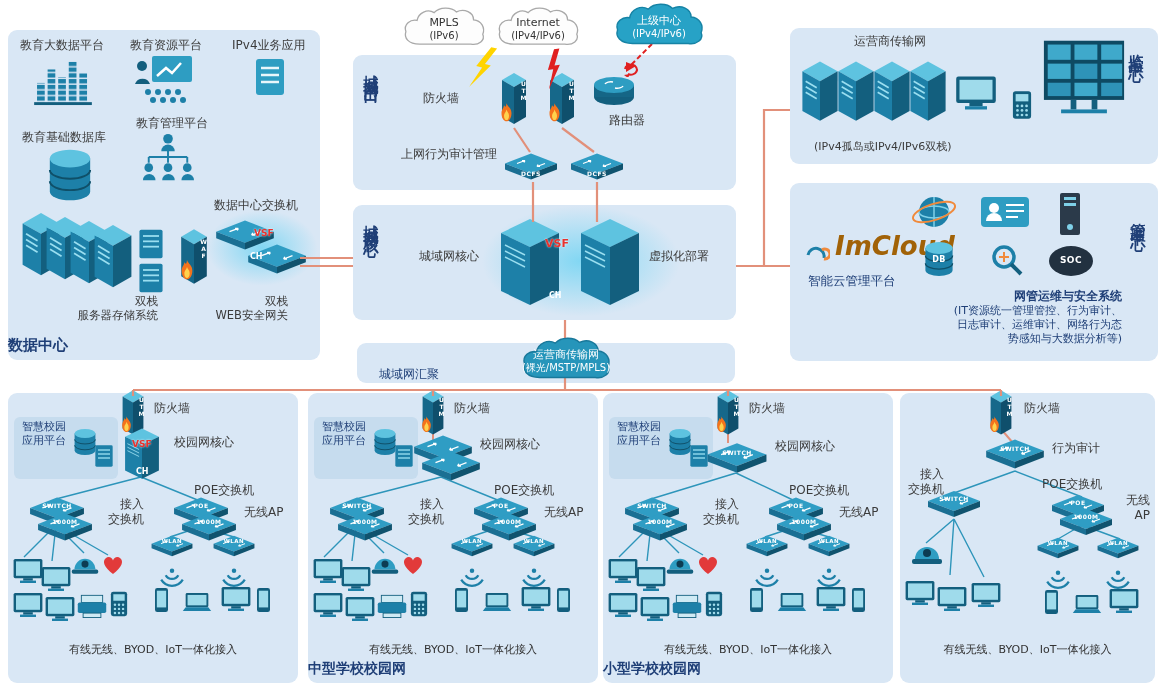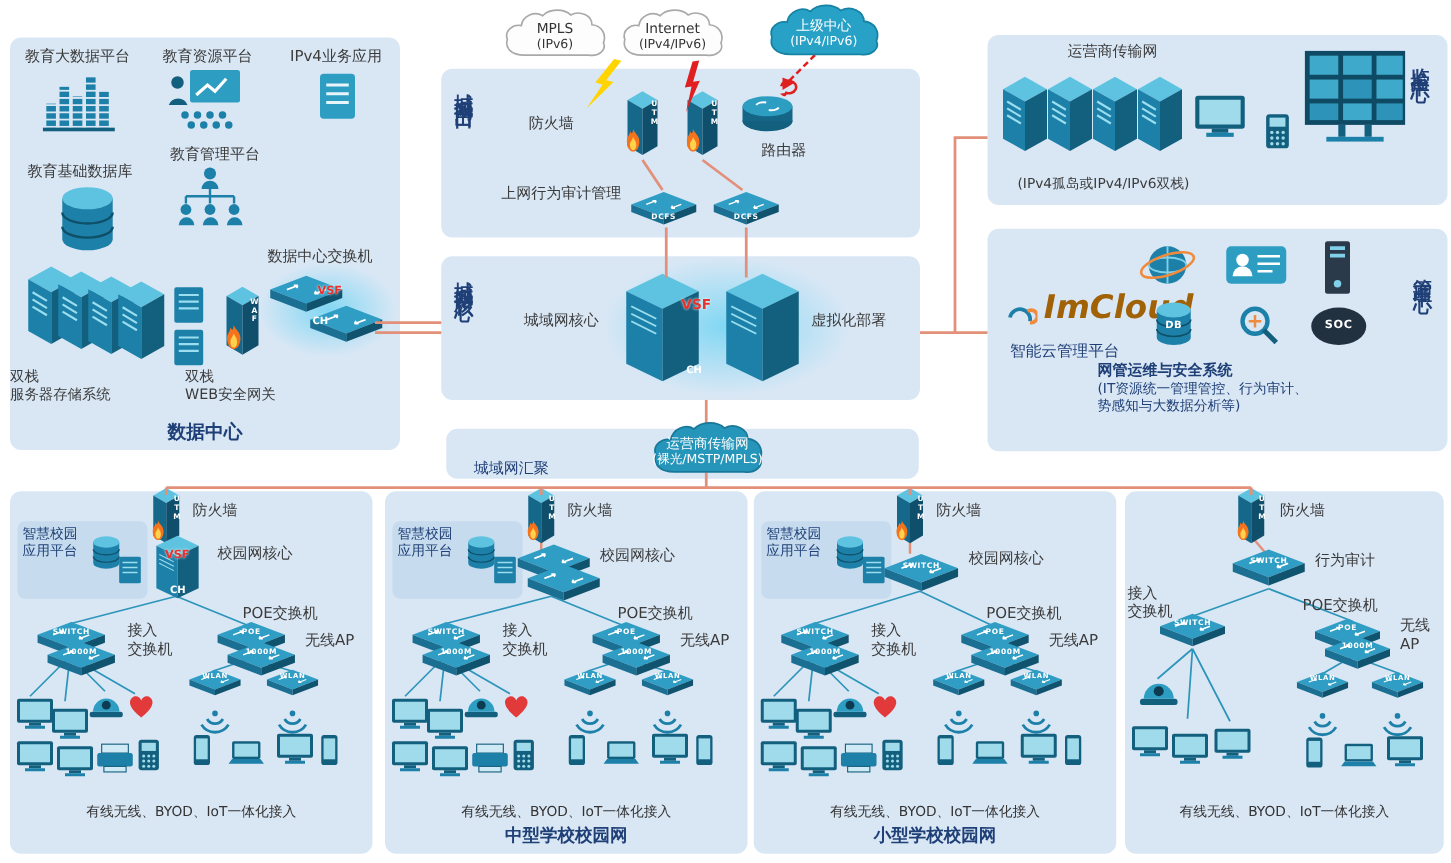--- a/index.html
+++ b/index.html
@@ -5,24 +5,24 @@
 *{box-sizing:border-box}
 body{margin:0;background:#fff;font-family:"DejaVu Sans","Liberation Sans",sans-serif}
 #canvas{position:relative;width:1161px;height:690px;background:#fff;overflow:hidden}
 .panel{position:absolute;background:#d9e7f5;border-radius:9px}
 .subpanel{position:absolute;background:#c6dcee;border-radius:6px}
 .ic{position:absolute}
 .lbl{position:absolute;font-size:12px;color:#3b3b3b;white-space:nowrap;line-height:1.25}
 .sm{font-size:11px}
 .navy{color:#1f3f77}
 .b{font-weight:bold}
-.ctr{text-align:left;white-space:normal}
+.ctr{text-align:right;white-space:normal}
 .blk span{display:block}
 .vt{position:absolute;writing-mode:vertical-rl;text-orientation:upright;font-weight:bold;color:#1f3f77;font-size:15px;letter-spacing:4px}
-.ctitle{position:absolute;left:0;right:0;bottom:5px;text-align:center;font-weight:bold;font-size:14px;color:#1f3f77}
+.ctitle{position:absolute;left:0;right:0;bottom:5px;text-align:left;font-weight:bold;font-size:14px;color:#1f3f77}
 .note{position:absolute;left:0;right:0;bottom:26px;text-align:center;font-size:11px;color:#333}
 .pw{position:absolute;left:0;top:0;pointer-events:none}
 .ictxt{position:absolute;left:0;right:0;text-align:center;font-weight:bold;color:#fff;font-size:6px;letter-spacing:.5px;pointer-events:none}
 .vsf{position:absolute;color:#e8322e;font-weight:bold;font-size:9px;text-shadow:0 0 2px #fff}
 .chx{position:absolute;color:#fff;font-weight:bold;font-size:8px}
 .utm{position:absolute;writing-mode:vertical-rl;text-orientation:upright;color:#fff;font-weight:bold;font-size:6px}
 .cloudtxt{position:absolute;left:0;right:0;top:0;bottom:0;display:flex;flex-direction:column;align-items:center;justify-content:center;line-height:1.25;font-size:11px}
 .glow{position:absolute;border-radius:50%;background:radial-gradient(ellipse at center,rgba(125,214,243,.95) 0%,rgba(125,214,243,0) 70%)}
 .imcloud{font-size:26px;font-weight:bold;font-style:italic;color:#a16207}
 </style>
@@ -429,20 +429,21 @@
     <div class="ic" style="left:258px;top:62px;width:46px;height:32px">
       <svg width="46" height="32">
           <ellipse cx="23" cy="16" rx="22" ry="15" fill="#223140"></ellipse>
         </svg>
       <span class="ictxt" style="top:10px;font-size:9px">SOC</span>
     </div>
     <span class="vt" style="left:338px;top:28px">管理中心</span>
     <div class="lbl navy ctr blk sm" style="left:88px;top:106px;width:244px">
       <span class="b" style="font-size:12px">网管运维与安全系统</span>
       <span>(IT资源统一管理管控、行为审计、</span>
+      <span>日志审计、运维审计、网络行为态</span>
       <span>势感知与大数据分析等)</span>
     </div>
   </div>
 
   <div class="panel" style="left:357px;top:343px;width:378px;height:40px">
     <span class="lbl navy" style="left:22px;top:24px">城域网汇聚</span>
   </div>
 
   <div class="panel" style="left:8px;top:393px;width:290px;height:290px">
     <svg class="pw" width="290" height="290">

